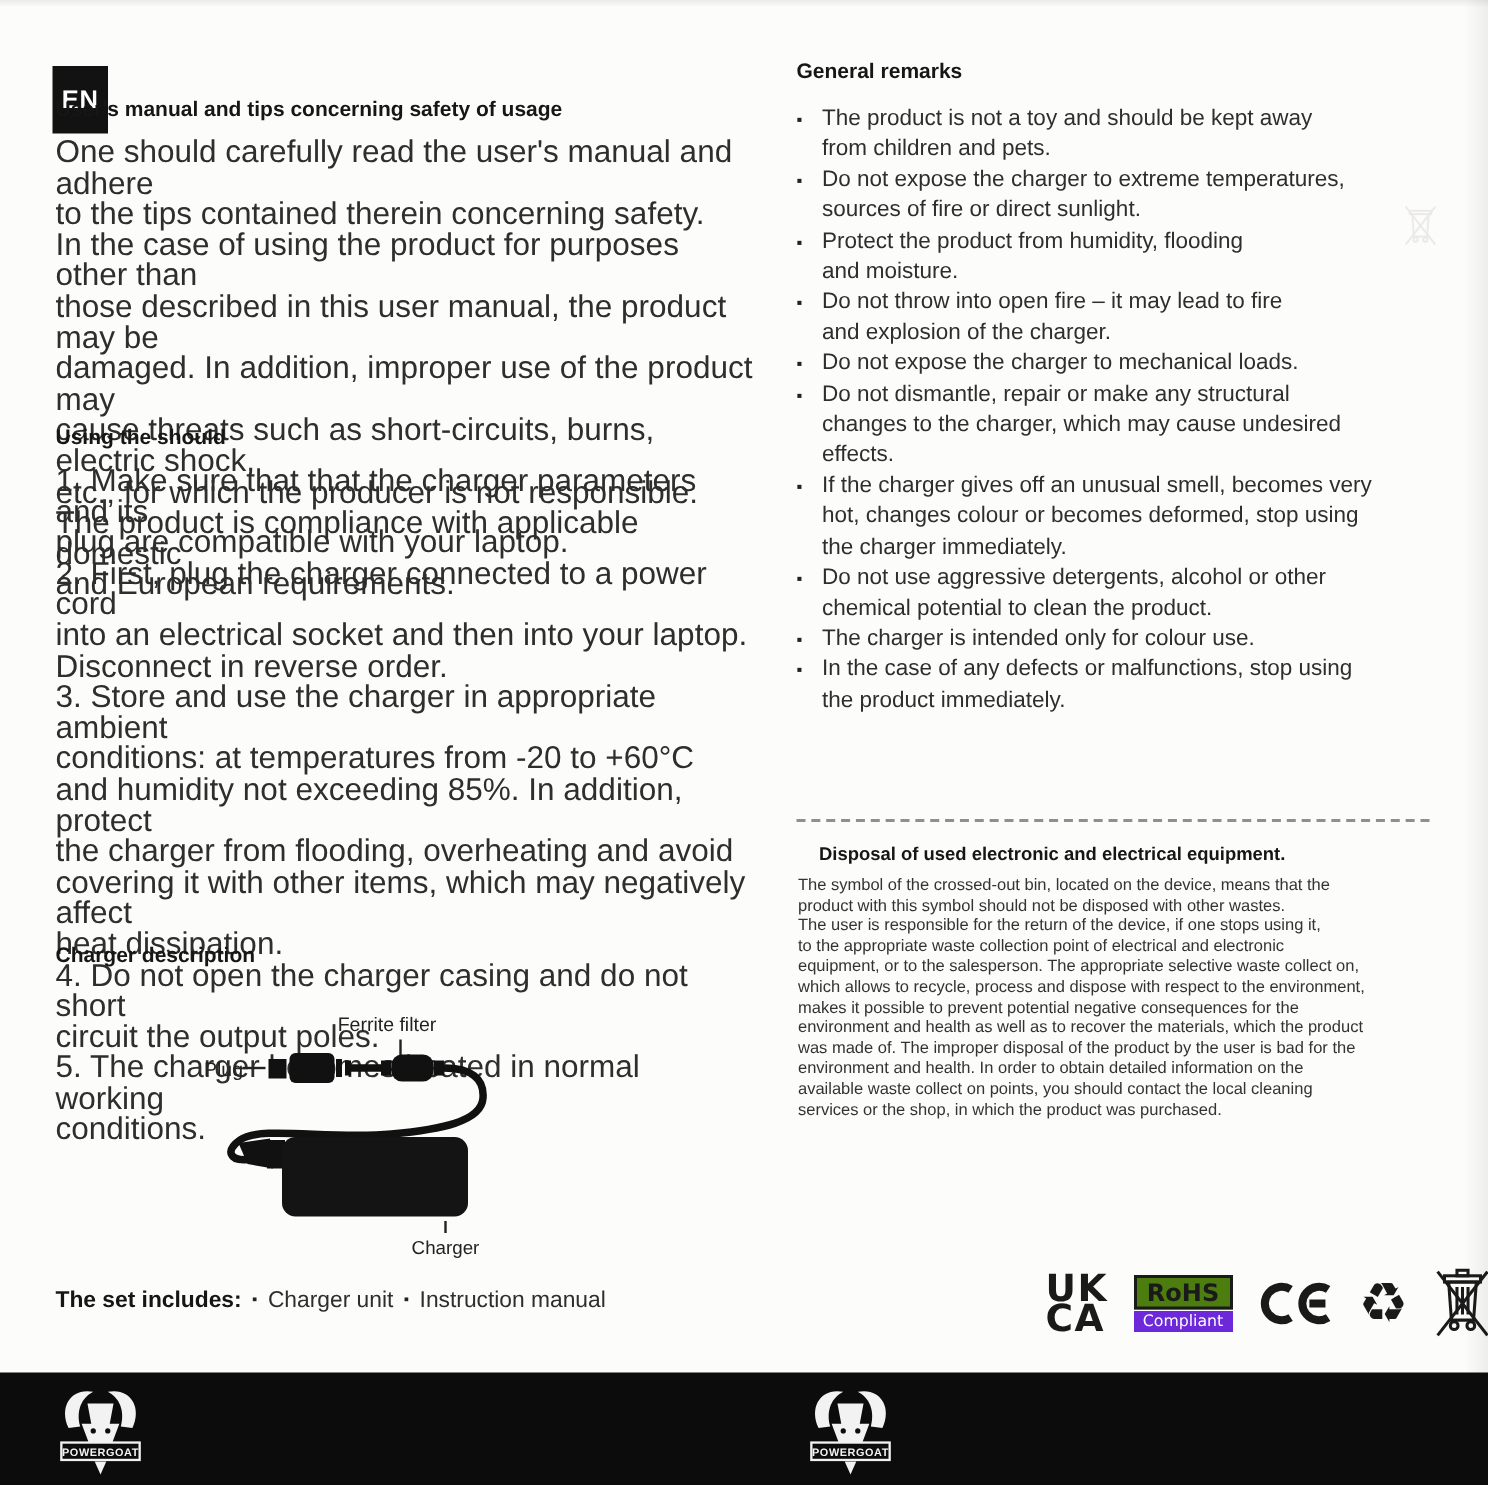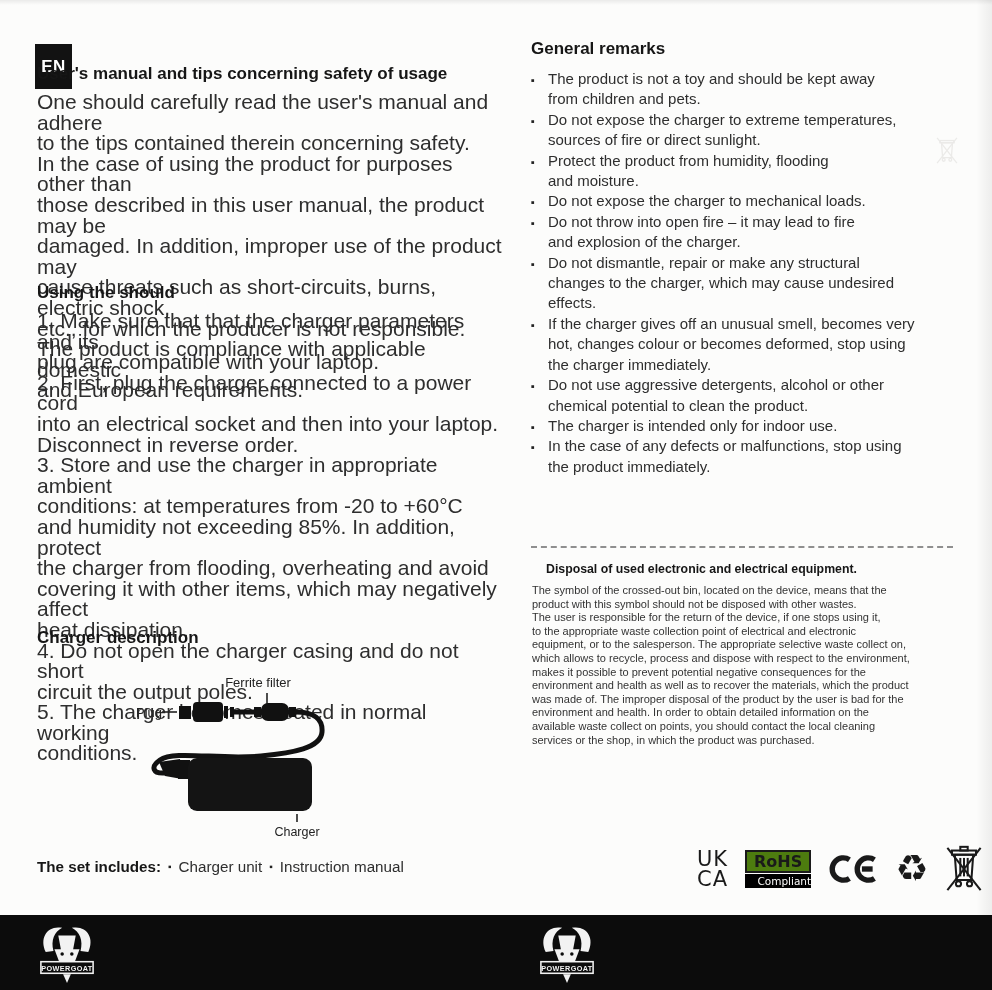--- a/index.html
+++ b/index.html
@@ -10,21 +10,21 @@
   .edge-top{position:absolute;left:0;top:0;width:100%;height:5px;
     background:linear-gradient(to bottom,rgba(0,0,0,.07),rgba(0,0,0,0));}
   .edge-right{position:absolute;right:0;top:0;width:16px;height:100%;
     background:linear-gradient(to left,rgba(0,0,0,.06),rgba(0,0,0,0));}
   .en-badge{
     position:absolute;left:35px;top:3px;width:37px;height:45px;background:#121212;
     color:#fff;font-weight:bold;font-size:17px;display:flex;align-items:center;justify-content:center;
     letter-spacing:.5px;
     margin-top:41px;
   }
-  .heading{font-weight:bold;color:#161616;font-size:17px;}
+  .heading{font-weight:bold;color:#161616;font-size:14px;}
   .body-text{font-size:21px;line-height:20.6px;white-space:pre-line;color:#2e2e2e;}
   .abs{position:absolute;}
 
   
   .bullets{list-style:none;margin:0;padding:0;width:434px;}
   .bullets li{
     position:relative;padding-left:17px;font-size:15px;line-height:20.4px;
     white-space:pre-line;color:#2e2e2e;
   }
   .bullets li::before{
@@ -34,26 +34,26 @@
   .disposal-heading{font-size:12.3px;font-weight:bold;color:#161616;}
   .disposal-body{font-size:11px;line-height:13.6px;white-space:pre-line;color:#333;width:430px;}
 
   
   .set-row{display:flex;align-items:baseline;gap:7px;font-size:15.2px;}
   .set-row .lbl{font-weight:bold;color:#161616;}
   .set-row .sq{font-size:10px;position:relative;top:-2px;color:#222;}
 
   
   .badges{position:absolute;left:697px;top:845px;display:flex;align-items:center;gap:17px;}
-  .ukca{font-weight:normal;font-size:21px;line-height:20px;color:#1a1a1a;letter-spacing:1px;
+  .ukca{font-weight:bold;font-size:25px;line-height:20px;color:#1a1a1a;letter-spacing:1px;
     font-family:"DejaVu Sans",sans-serif;}
   .rohs{width:66px;text-align:center;font-family:"DejaVu Sans",sans-serif;}
   .rohs .t{border:2px solid #1a1a1a;background:#4d7c0f;color:#1a1a1a;font-weight:bold;
     font-size:16px;line-height:19px;}
-  .rohs .s{background:#000000;color:#fcfcfb;font-size:10.5px;line-height:14px;margin-top:1px;text-align:right;}
+  .rohs .s{background:#6d28d9;color:#fcfcfb;font-size:10.5px;line-height:14px;margin-top:1px;}
   .recycle{font-size:37px;color:#1a1a1a;line-height:38px;font-family:"DejaVu Sans",sans-serif;}
 
   
   .footer-bar{position:absolute;left:0;top:915px;width:992px;height:75px;background:#0c0c0c;}
   .logo{position:absolute;top:7px;}
   .logo-1{left:38px;} .logo-2{left:538px;}
 
   .weee-faint{position:absolute;left:936px;top:136px;opacity:.45;}
 
   svg text{font-family:"Liberation Sans",sans-serif;}
@@ -141,32 +141,32 @@
 
   <div class="abs heading" style="left:531px;top:39px;width:430px;">General remarks</div>
 
   <ul class="abs bullets" style="left:531px;top:69px;">
     <li>The product is not a toy and should be kept away
 from children and pets.</li>
     <li>Do not expose the charger to extreme temperatures,
 sources of fire or direct sunlight.</li>
     <li>Protect the product from humidity, flooding
 and moisture.</li>
-    <li>Do not expose the charger to mechanical loads.</li>
     <li>Do not throw into open fire – it may lead to fire
 and explosion of the charger.</li>
+    <li>Do not expose the charger to mechanical loads.</li>
     <li>Do not dismantle, repair or make any structural
 changes to the charger, which may cause undesired
 effects.</li>
     <li>If the charger gives off an unusual smell, becomes very
 hot, changes colour or becomes deformed, stop using
 the charger immediately.</li>
     <li>Do not use aggressive detergents, alcohol or other
 chemical potential to clean the product.</li>
-    <li>The charger is intended only for indoor use.</li>
+    <li>The charger is intended only for colour use.</li>
     <li>In the case of any defects or malfunctions, stop using
 the product immediately.</li>
   </ul>
 
   <svg class="weee-faint" width="22" height="30" viewBox="0 0 40 52">
     <g stroke="#d7d5d2" stroke-width="2.4" fill="none">
       <rect x="7" y="7" width="26" height="4"></rect>
       <path d="M10,11 L30,11 L28,38 L12,38 Z"></path>
       <circle cx="14" cy="42" r="2.6"></circle>
       <circle cx="26" cy="42" r="2.6"></circle>

